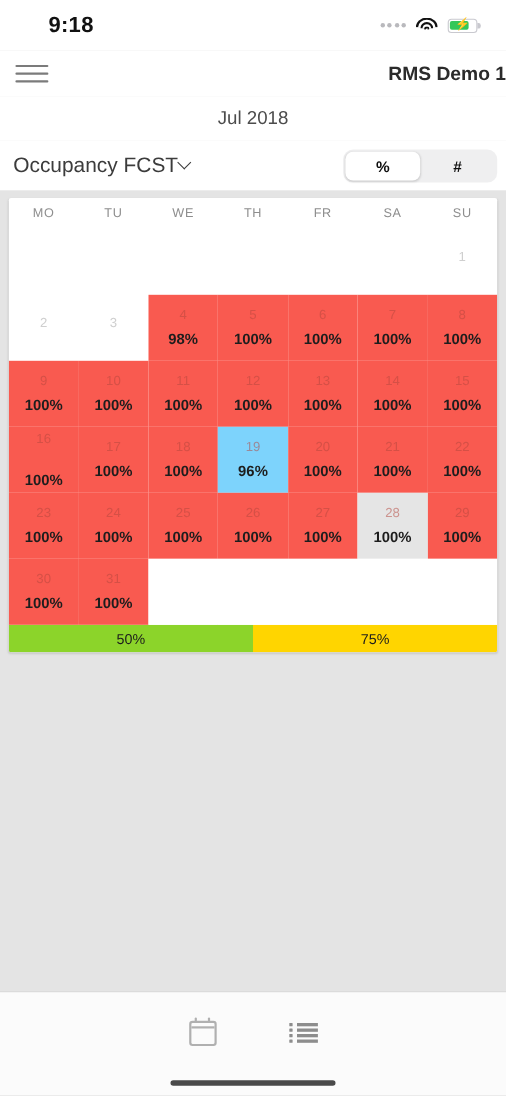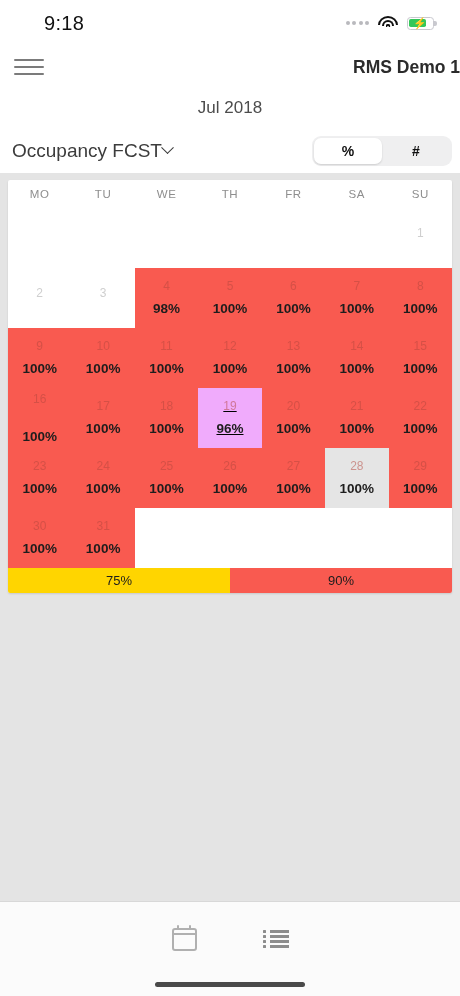--- a/index.html
+++ b/index.html
@@ -10,21 +10,21 @@
     overflow:hidden;
   }
   #app { position:relative; width:460px; height:996px; background:#e4e4e4; }
 
   
   .statusbar {
     height:46px; background:#ffffff;
     display:flex; align-items:center; justify-content:space-between;
     padding:0 26px 0 44px;
   }
-  .status-time { font-size:20px; font-weight:normal; color:#111; letter-spacing:.3px; }
+  .status-time { font-size:20px; font-weight:bold; color:#111; letter-spacing:.3px; }
   .status-right { display:flex; align-items:center; gap:9px; }
   .sig-dots { display:flex; gap:2.5px; align-items:center; }
   .sig-dots i { width:4px; height:4px; border-radius:50%; background:#b9b9bd; display:block; }
   .wifi { position:relative; width:20px; height:15px; }
   .wifi span { position:absolute; left:50%; transform:translateX(-50%);
     border:2.1px solid #111; border-bottom:none; border-radius:50% 50% 0 0 / 100% 100% 0 0; }
   .wifi span.a { width:20px; height:9px; top:0; }
   .wifi span.b { width:12px; height:6px; top:4px; }
   .wifi span.c { width:5px;  height:3.6px; top:8.4px; border-width:2.2px; }
   .batt { position:relative; width:27px; height:13px; border:1.4px solid #c9c9cf;
@@ -255,21 +255,21 @@
             <div class="val">100%</div>
           </div>
           <div class="cell filled" style="background: rgb(249, 90, 80);">
             <div class="dnum">17</div>
             <div class="val">100%</div>
           </div>
           <div class="cell filled" style="background: rgb(249, 90, 80);">
             <div class="dnum">18</div>
             <div class="val">100%</div>
           </div>
-          <div class="cell filled" style="background: #f0abfc; text-decoration: underline;">
+          <div class="cell filled" style="background: #7dd3fc;">
             <div class="dnum">19</div>
             <div class="val">96%</div>
           </div>
           <div class="cell filled" style="background: rgb(249, 90, 80);">
             <div class="dnum">20</div>
             <div class="val">100%</div>
           </div>
           <div class="cell filled" style="background: rgb(249, 90, 80);">
             <div class="dnum">21</div>
             <div class="val">100%</div>
@@ -329,22 +329,22 @@
           <div class="cell empty" style="background: rgb(255, 255, 255);">
             <div class="dnum"></div>
             <div class="val" style="visibility: hidden;"></div>
           </div>
           <div class="cell empty" style="background: rgb(255, 255, 255);">
             <div class="dnum"></div>
             <div class="val" style="visibility: hidden;"></div>
           </div>
         </div>
       <div class="legend" id="legend">
+          <div class="lg-green" style="background: rgb(140, 212, 42);">50%</div>
           <div class="lg-yellow" style="background: rgb(255, 213, 0);">75%</div>
-          <div class="lg-red" style="background: rgb(249, 90, 80);">90%</div>
         </div>
     </div>
   </div>
 
   <div class="tabbar">
     <div class="tabs">
       <div class="tab">
         <div class="cal-ico">
             <span></span>
           </div>

